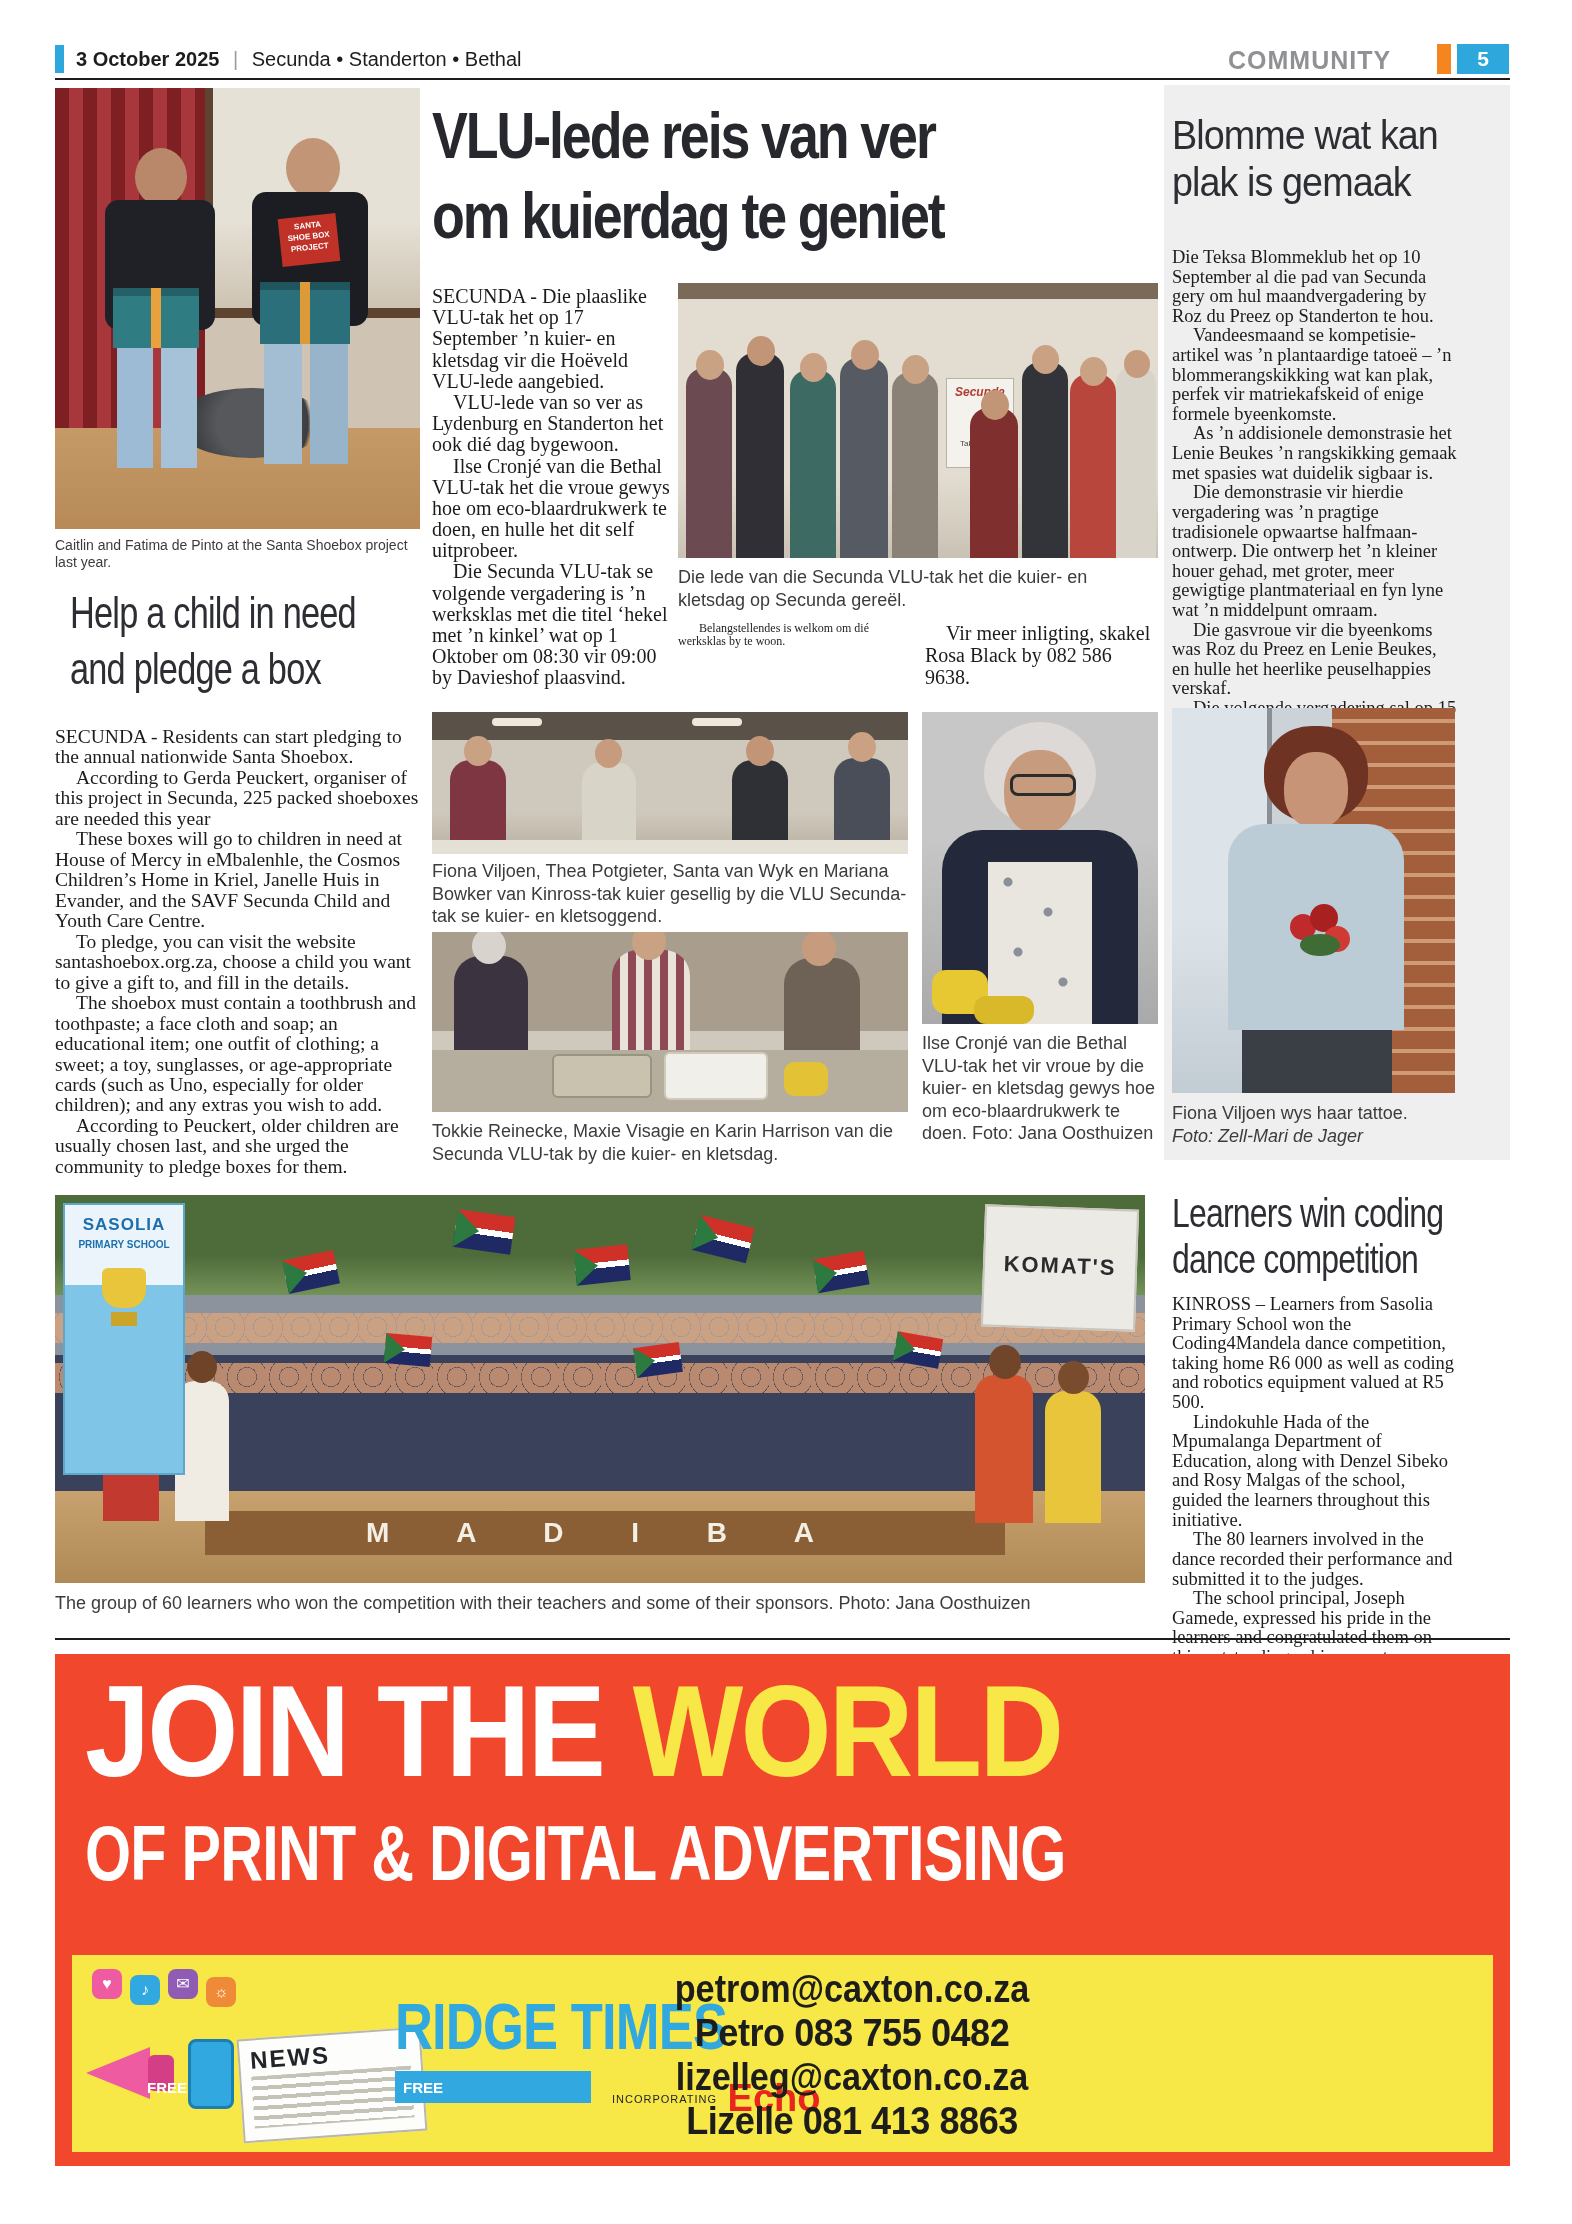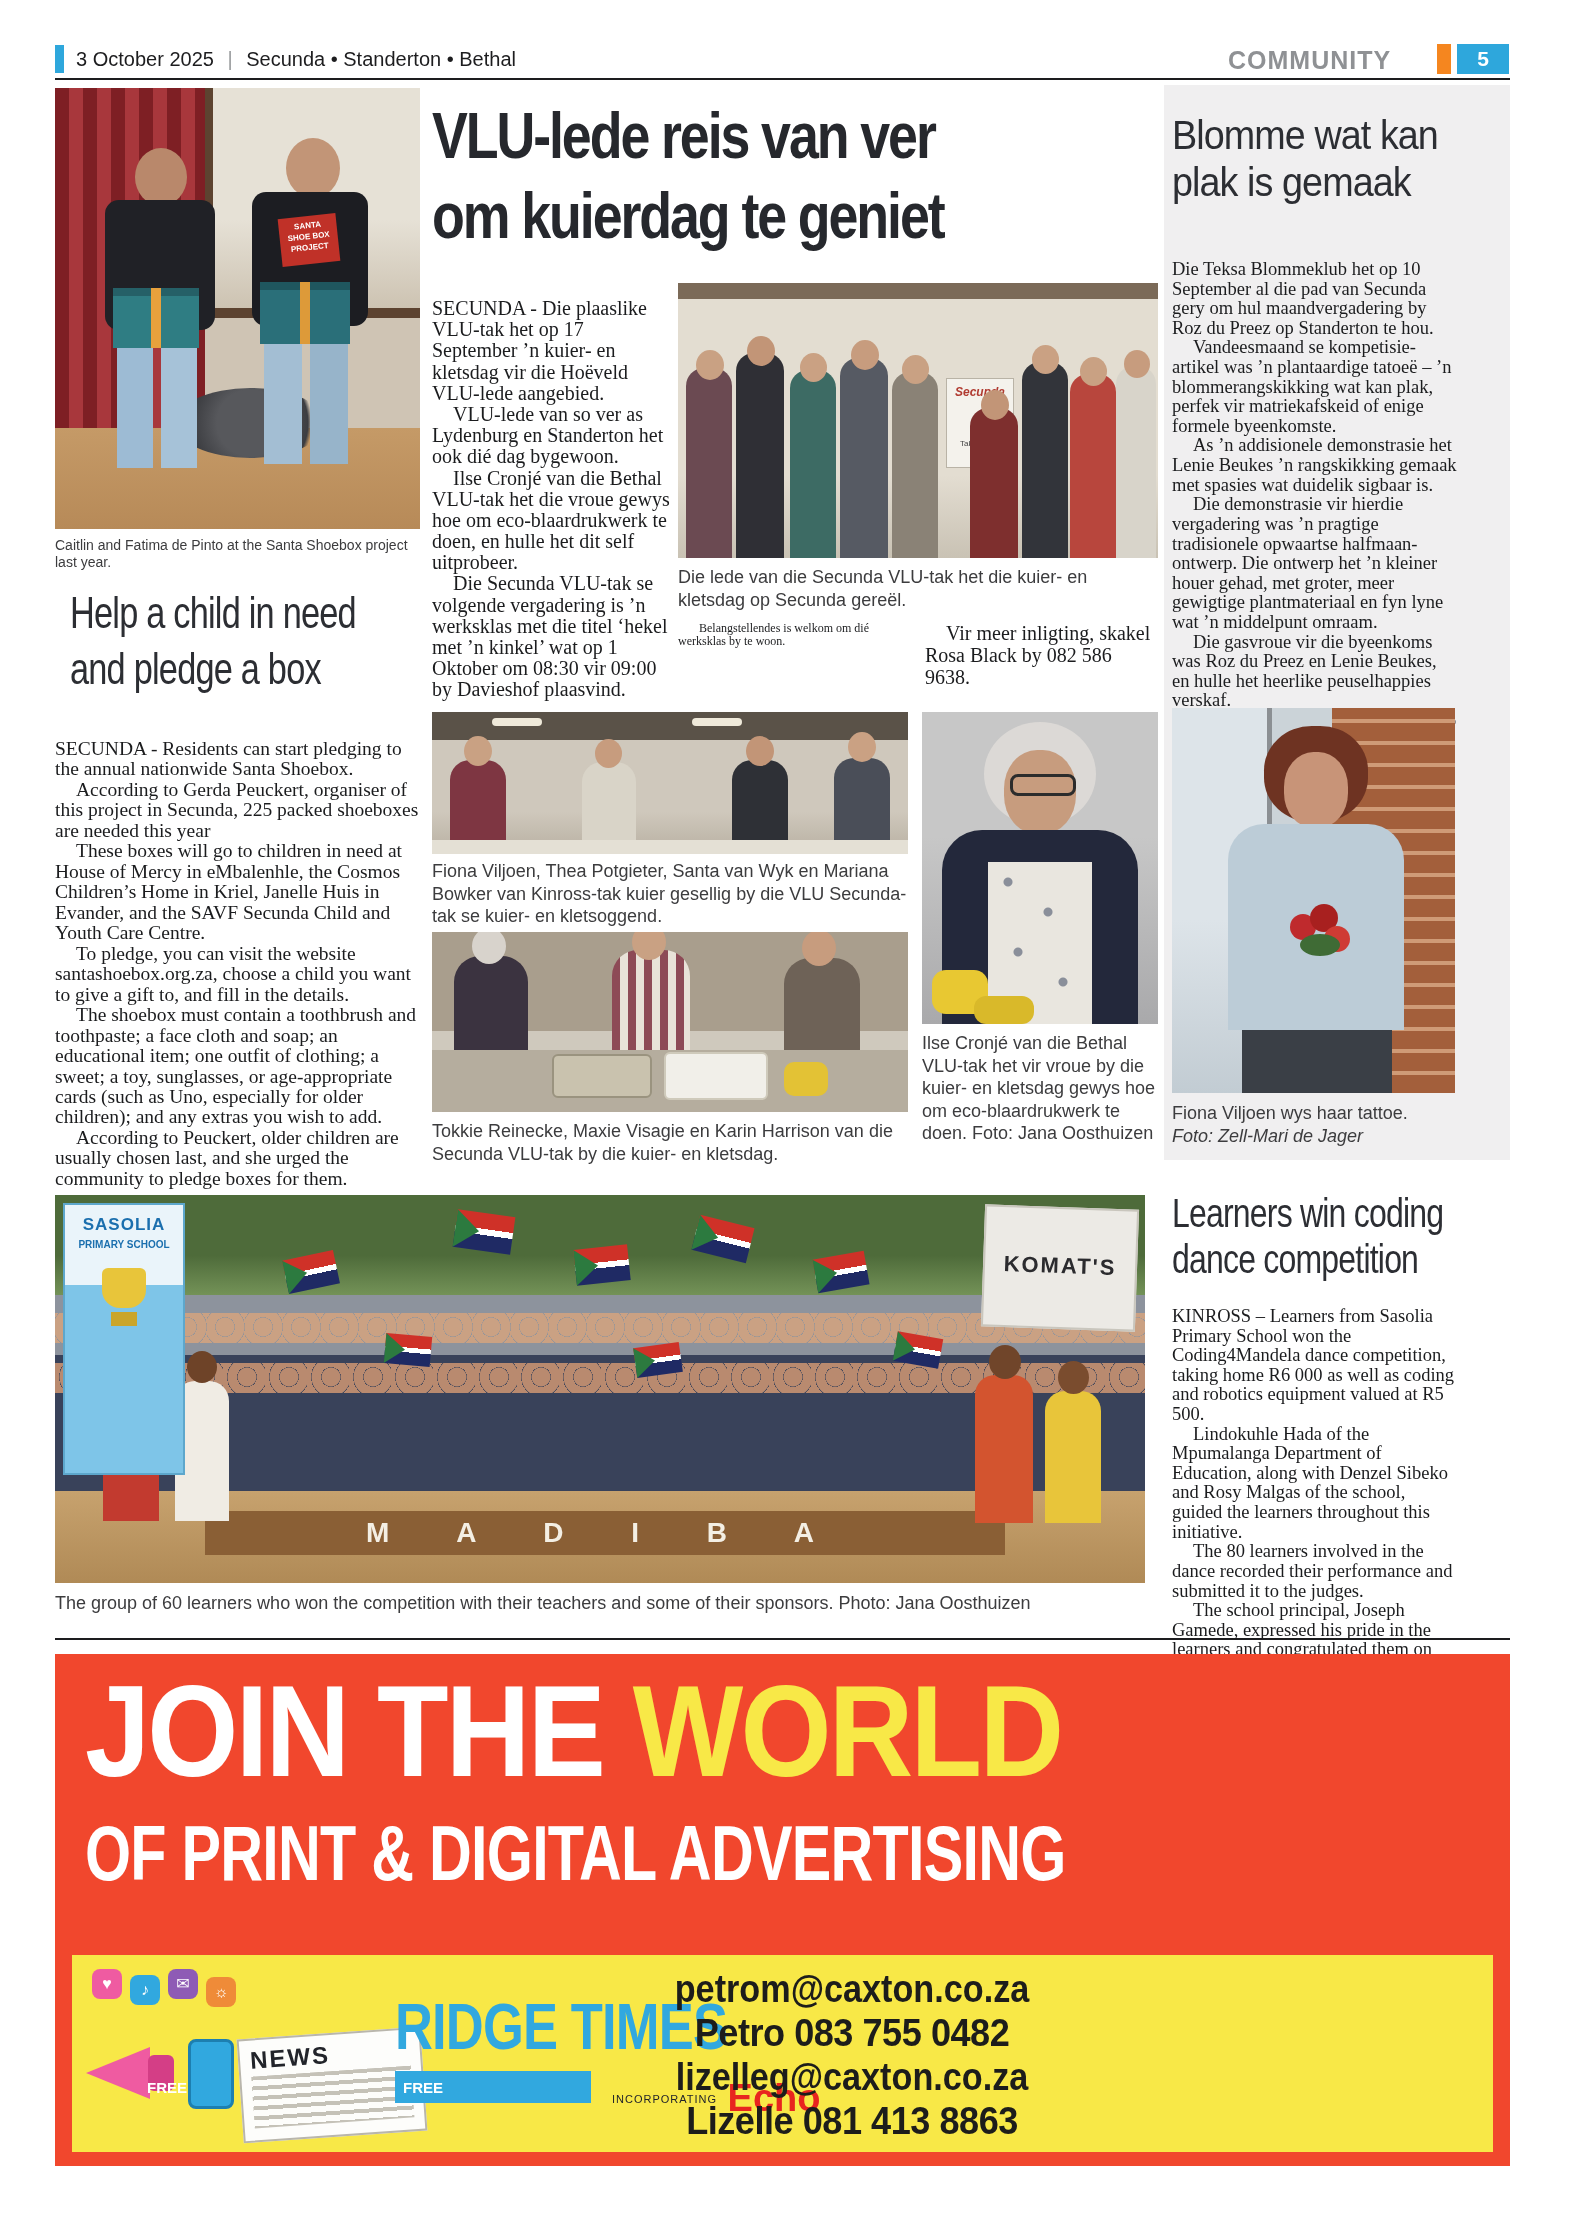--- a/index.html
+++ b/index.html
@@ -3,33 +3,33 @@
 <meta charset="utf-8">
 <style>
   html,body{margin:0;padding:0;background:#ffffff;}
   .page{position:relative;width:1572px;height:2224px;background:#fff;
         font-family:"Liberation Sans",sans-serif;overflow:hidden;}
   .abs{position:absolute;}
   .photo{position:absolute;overflow:hidden;}
   .cl{display:block;white-space:nowrap;transform-origin:0 0;}
   .serif{font-family:"Liberation Serif",serif;color:#1b1c1e;text-align:left;}
   .serif p{margin:0;text-indent:21px;}
-  .serif p.first{text-indent:0;margin-top:12px;}
+  .serif p.first{text-indent:0;}
   .cap{font-family:"Liberation Sans",sans-serif;color:#3c3c3e;}
   .hl{font-family:"Liberation Sans",sans-serif;color:#2c2e33;}
   .sign-sm{font-size:8px;line-height:10px;color:#444;}
 </style>
 </head>
 <body>
 
 <div class="page">
 
   <div class="abs" style="left:55px;top:45px;width:9px;height:28px;background:#2ea7dc;"></div>
   <div class="abs" style="left:76px;top:48px;font-size:20px;color:#1d1d1f;">
-    <span style="font-weight:normal;">3 October 2025</span>
+    <span style="font-weight:bold;">3 October 2025</span>
     <span style="color:#9a9c9e;margin:0 8px;">|</span>
     <span>Secunda • Standerton • Bethal</span>
   </div>
   <div class="abs" style="left:1228px;top:46px;font-size:25px;font-weight:bold;color:#8f9194;letter-spacing:1px;">COMMUNITY</div>
   <div class="abs" style="left:1437px;top:44px;width:14px;height:30px;background:#f5861f;"></div>
   <div class="abs" style="left:1457px;top:44px;width:52px;height:30px;background:#2ea7dc;color:#fff;
               font-weight:bold;font-size:21px;text-align:center;line-height:30px;">
     <span>5</span>
   </div>
   <div class="abs" style="left:55px;top:78px;width:1455px;height:2px;background:#1d1d1f;"></div>

